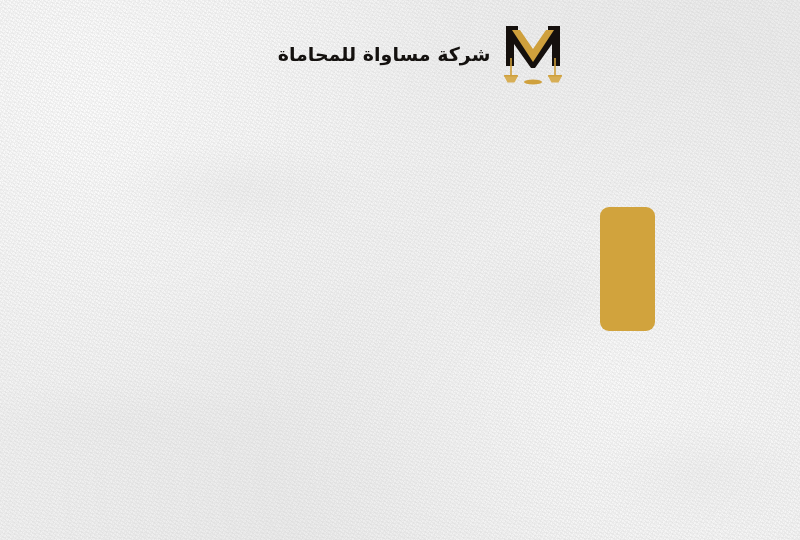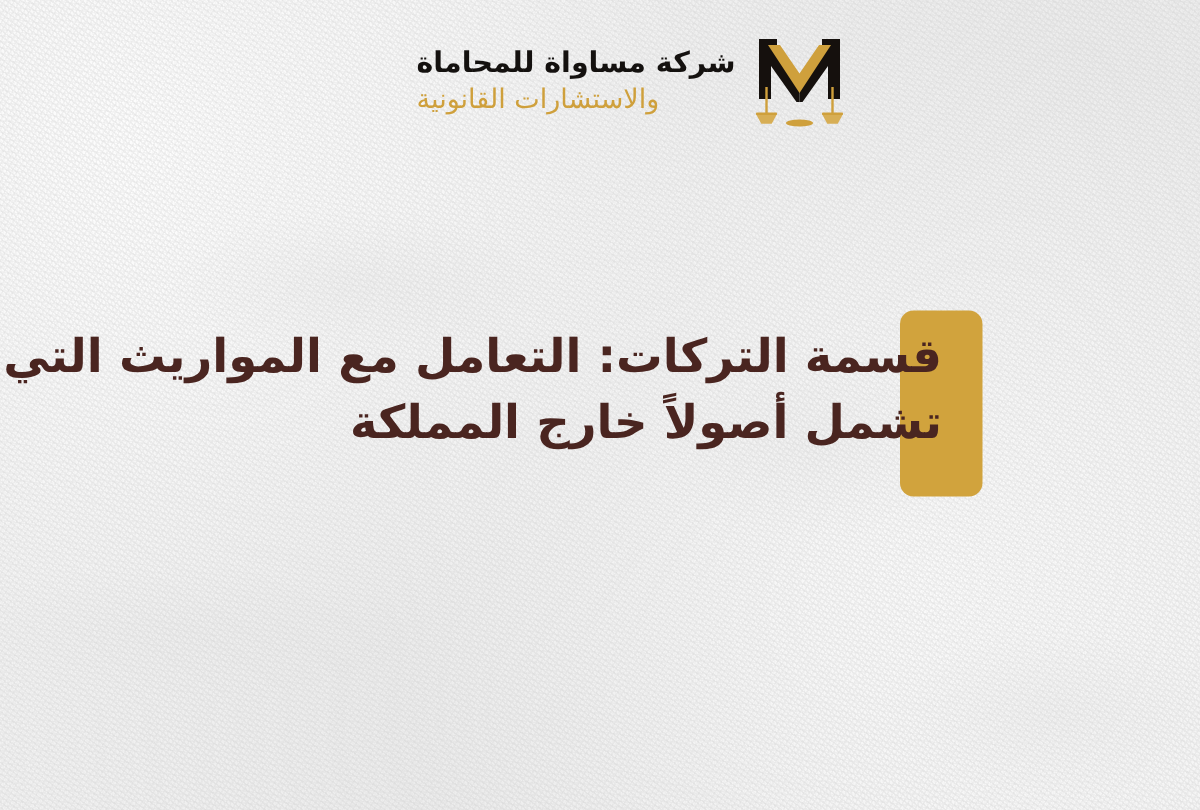--- a/index.html
+++ b/index.html
@@ -153,25 +153,20 @@
 
       <rect x="52.2" y="36" width="1.6" height="18" fill="#cfa03c"></rect>
       <path d="M46 54 L60 54 L56.5 60.5 L49.5 60.5 Z" fill="#d7ae55"></path>
       <rect x="46" y="53" width="14" height="1.6" rx="0.6" fill="#cfa03c"></rect>
 
       <ellipse cx="31" cy="60" rx="9" ry="2.4" fill="#cfa03c"></ellipse>
     </svg>
 
     <div class="logo-words">
       <div class="logo-line-1">شركة مساواة للمحاماة</div>
-      <div class="logo-line-2">والاستشارات القانونية</div>
     </div>
 
   </div>
 
   <div class="accent-block"></div>
 
-  <div class="headline">
-    <span class="hl-line">قسمة التركات: التعامل مع المواريث التي</span>
-    <span class="hl-line">تشمل أصولاً خارج المملكة</span>
-  </div>
 
 </div>
 
 </body></html>

